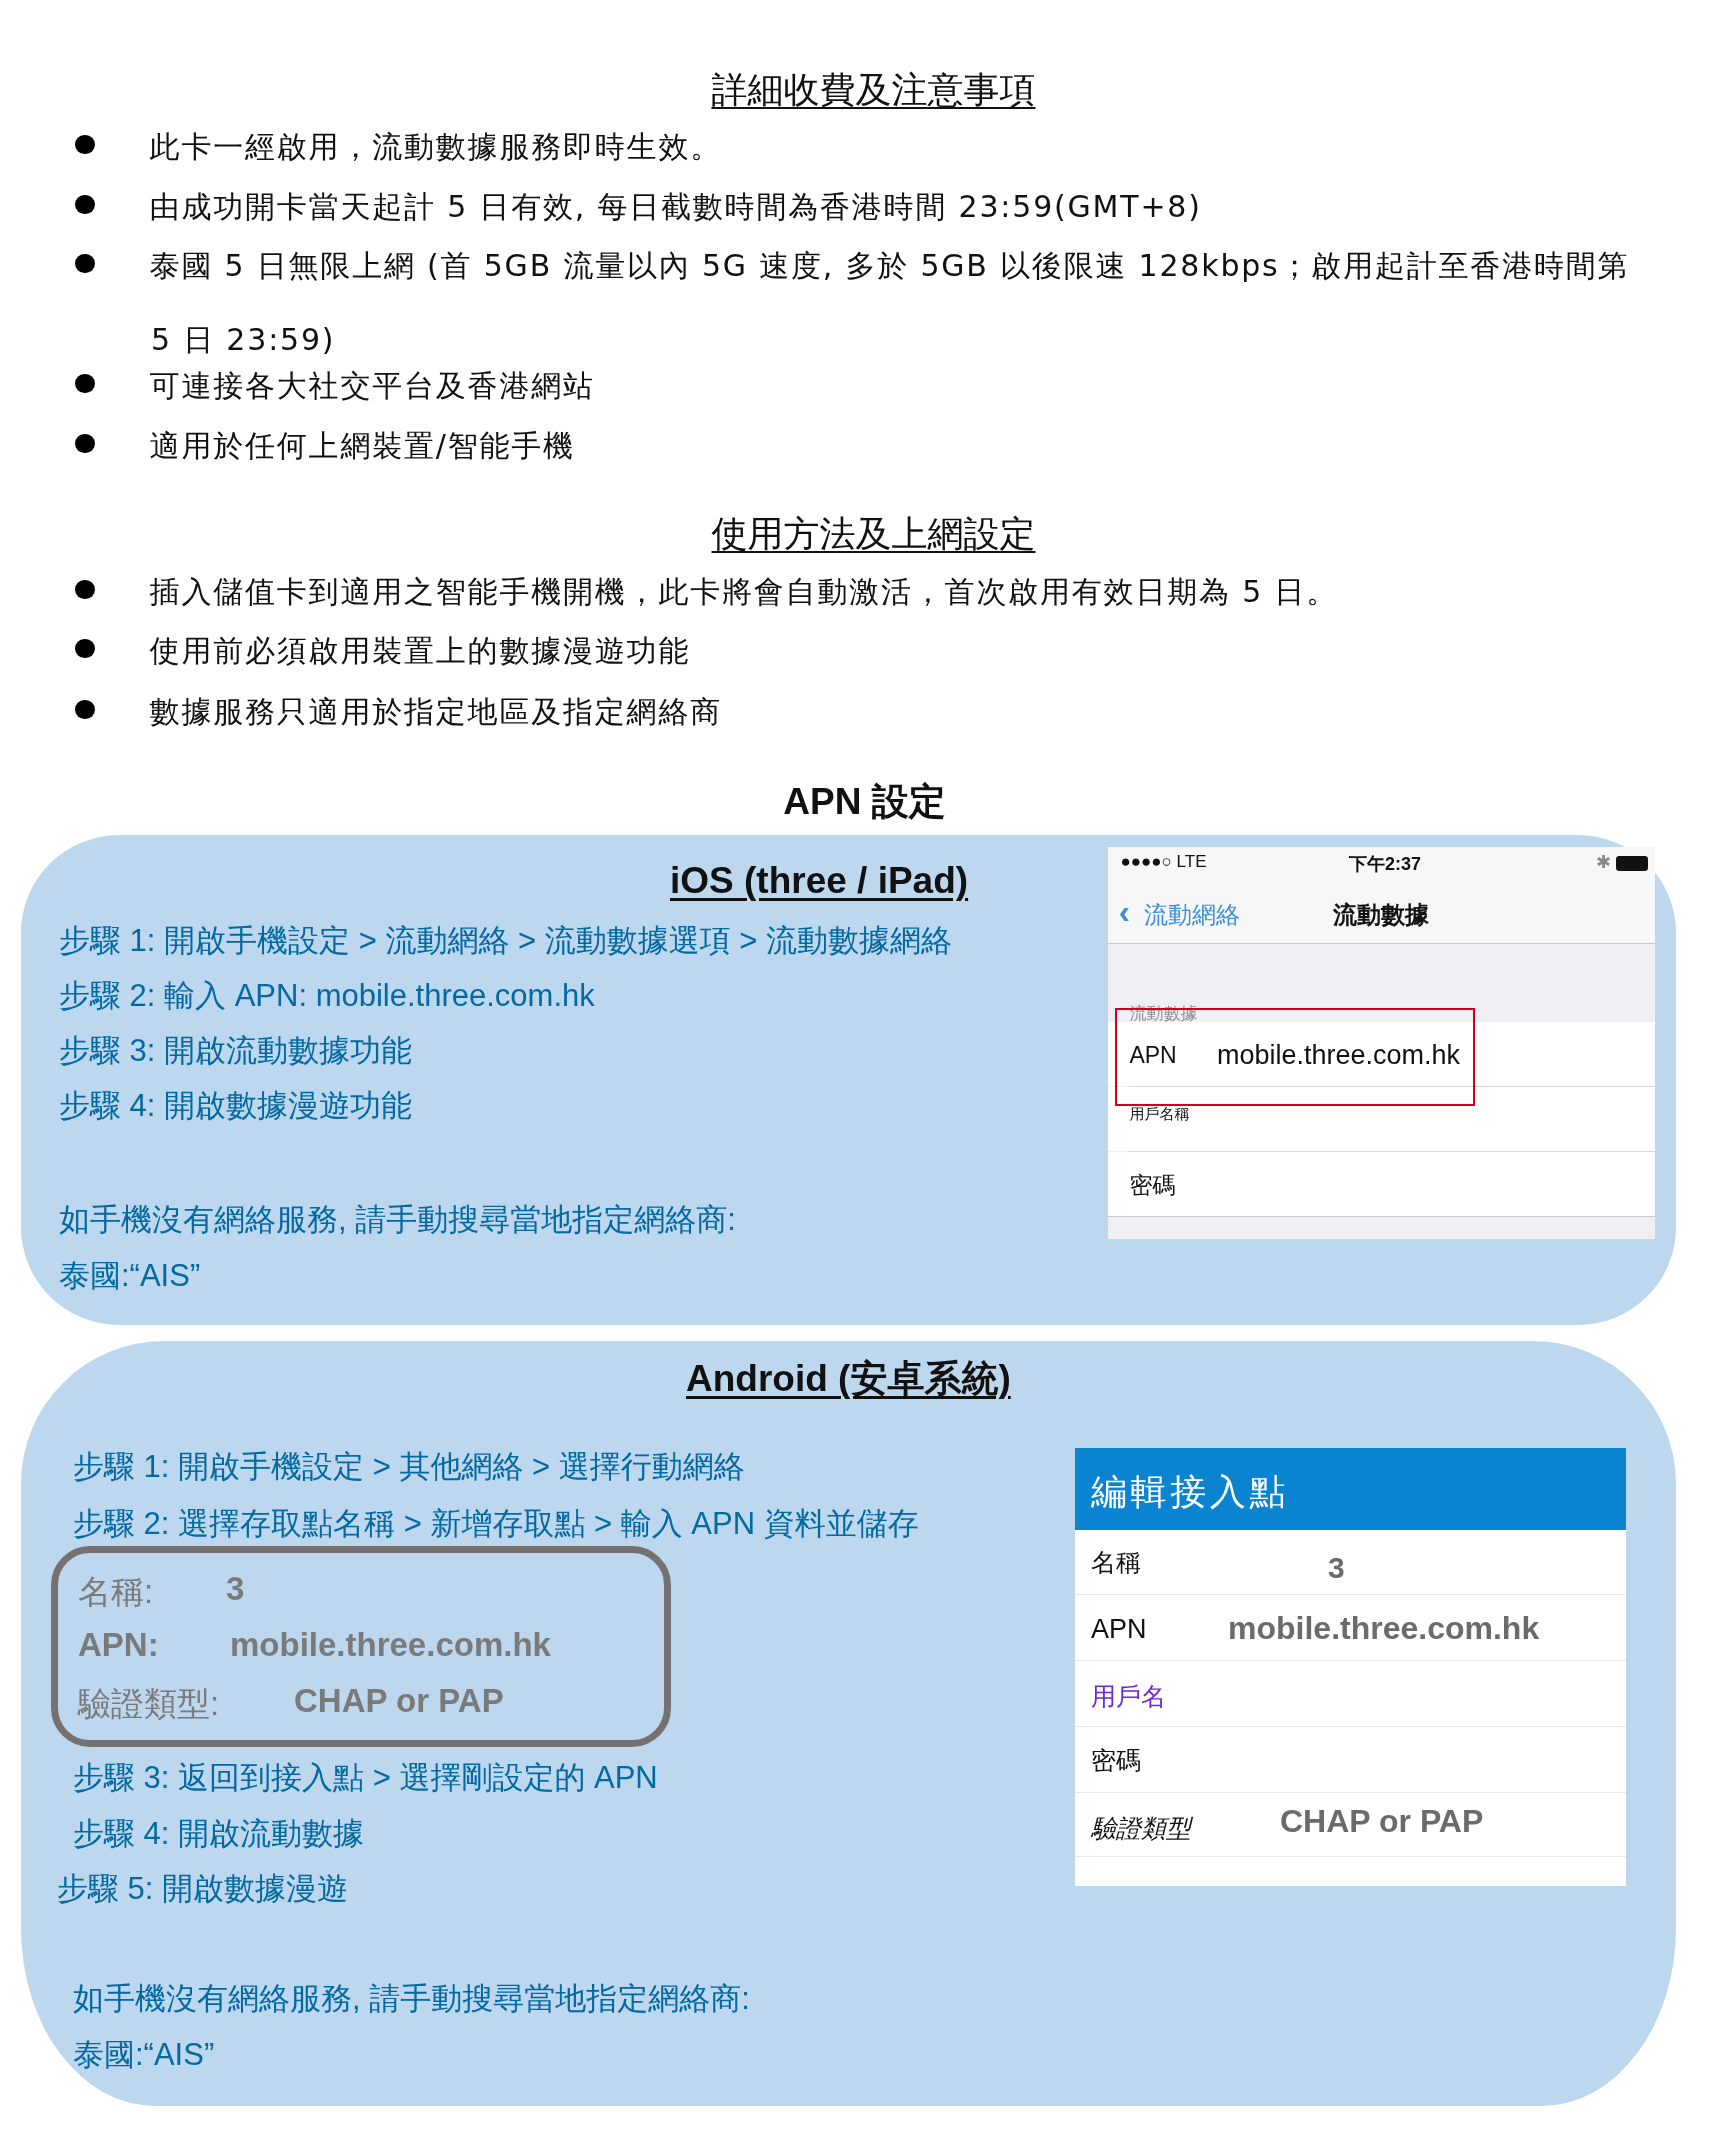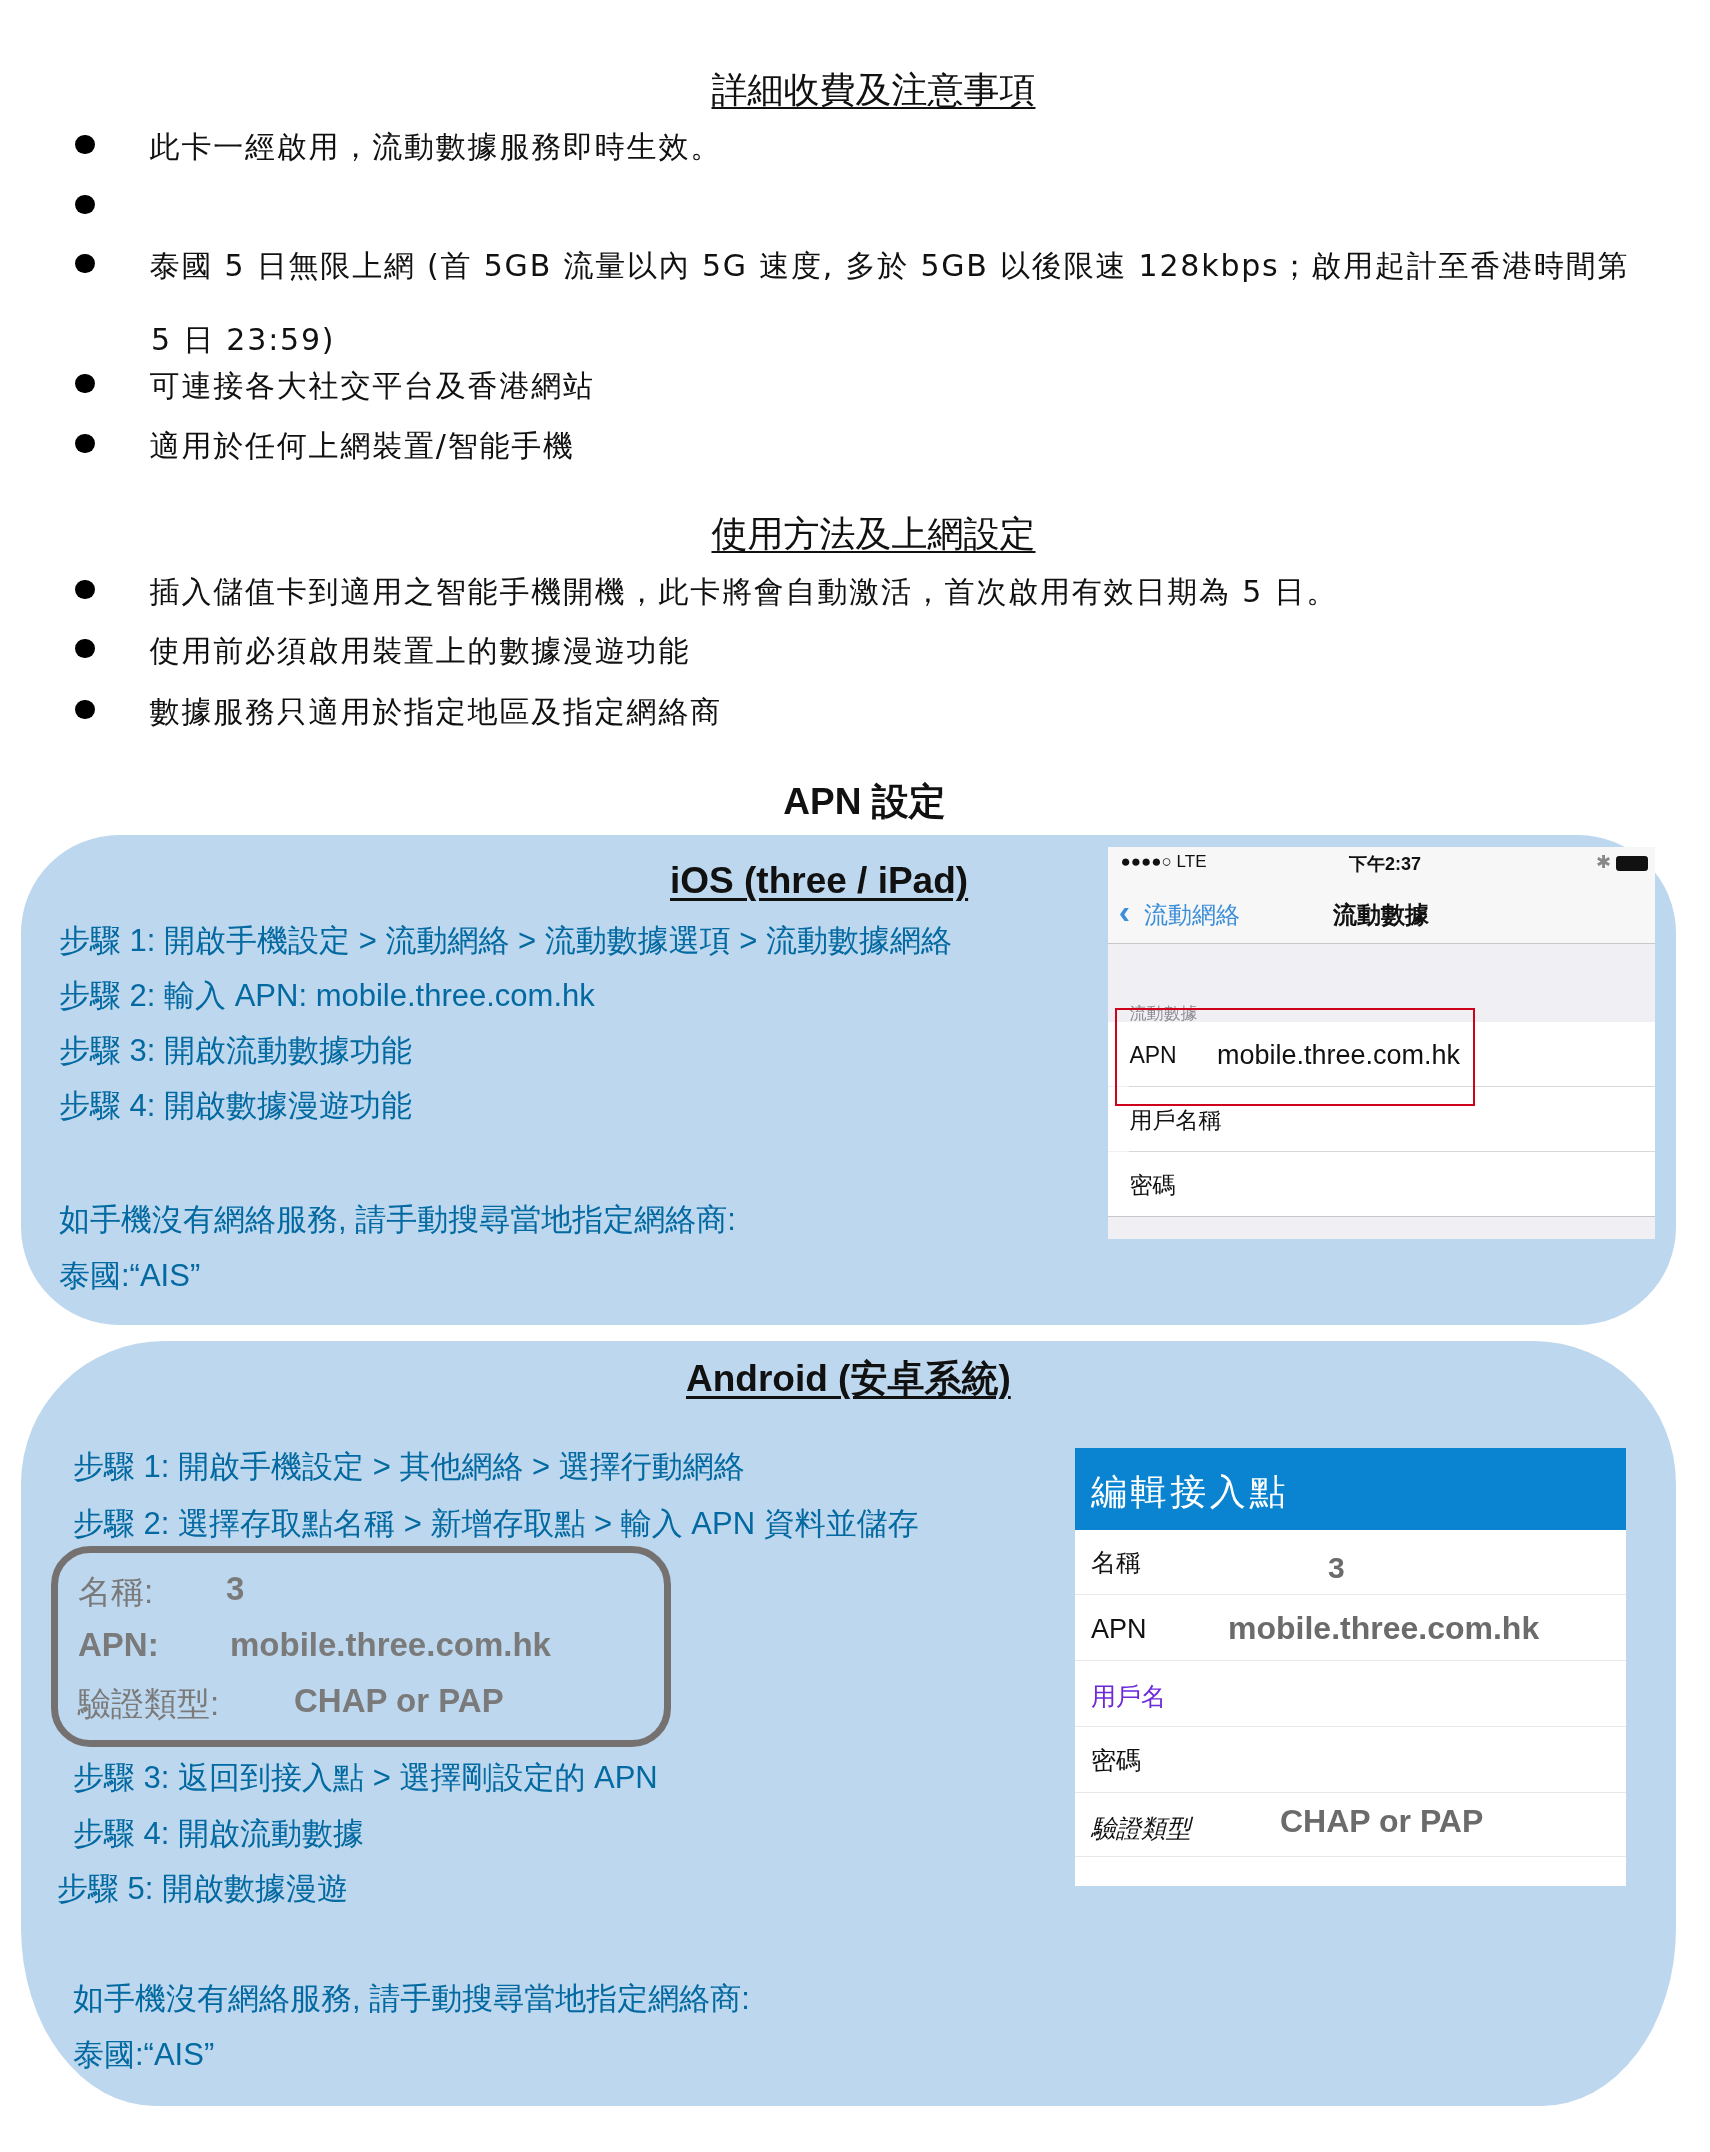--- a/index.html
+++ b/index.html
@@ -51,20 +51,21 @@
 <body>
 
 <div class="section-title" style="top:66px;">詳細收費及注意事項</div>
 
 <div class="bullet-row" style="top:122px;">
   <span class="bullet-dot"></span>
   <span class="bullet-text">此卡一經啟用，流動數據服務即時生效。</span>
 </div>
 <div class="bullet-row" style="top:182px;">
   <span class="bullet-dot"></span>
+  <span class="bullet-text">由成功開卡當天起計 5 日有效, 每日截數時間為香港時間 23:59(GMT+8)</span>
 </div>
 <div class="bullet-row" style="top:241px;">
   <span class="bullet-dot"></span>
   <span class="bullet-text">泰國 5 日無限上網 (首 5GB 流量以內 5G 速度, 多於 5GB 以後限速 128kbps；啟用起計至香港時間第</span>
 </div>
 <div class="cont-text" style="top:320px;">5 日 23:59)</div>
 <div class="bullet-row" style="top:361px;">
   <span class="bullet-dot"></span>
   <span class="bullet-text">可連接各大社交平台及香港網站</span>
 </div>
@@ -111,21 +112,21 @@
     <span class="abs" style="left:36px; top:19.6px; font-size:24px; color:#3b8ed8;">流動網絡</span>
     <span class="abs" style="left:225px; top:19.6px; font-size:24px; font-weight:bold; color:#111;">流動數據</span>
   </div>
   <span class="abs" style="left:21.4px; top:155px; font-size:17px; color:#8e8e93;">流動數據</span>
   <div class="ios-row" style="top:175px;">
     <span class="abs" style="left:21.4px; top:19.6px; font-size:23px; color:#111;">APN</span>
     <span class="abs" style="left:109px; top:18px; font-size:27px; color:#111;">mobile.three.com.hk</span>
   </div>
   <div class="ios-sep" style="top:239px;"></div>
   <div class="ios-row" style="top:240px;">
-    <span class="abs" style="left:21.4px; top:18px; font-size:23px; color:#111;">用戶名稱</span>
+    <span class="abs" style="left:21.4px; top:18px; font-size:15px; color:#111;">用戶名稱</span>
   </div>
   <div class="ios-sep" style="top:304px;"></div>
   <div class="ios-row" style="top:305px;">
     <span class="abs" style="left:21.4px; top:18px; font-size:23px; color:#111;">密碼</span>
   </div>
   <div class="abs" style="left:0; top:369px; width:100%; height:0.9px; background:#c8c7cc;"></div>
 
   <div class="abs" style="left:7.1px; top:161px; width:356px; height:94px; border:2.7px solid #d0021b;"></div>
 </div>
 

